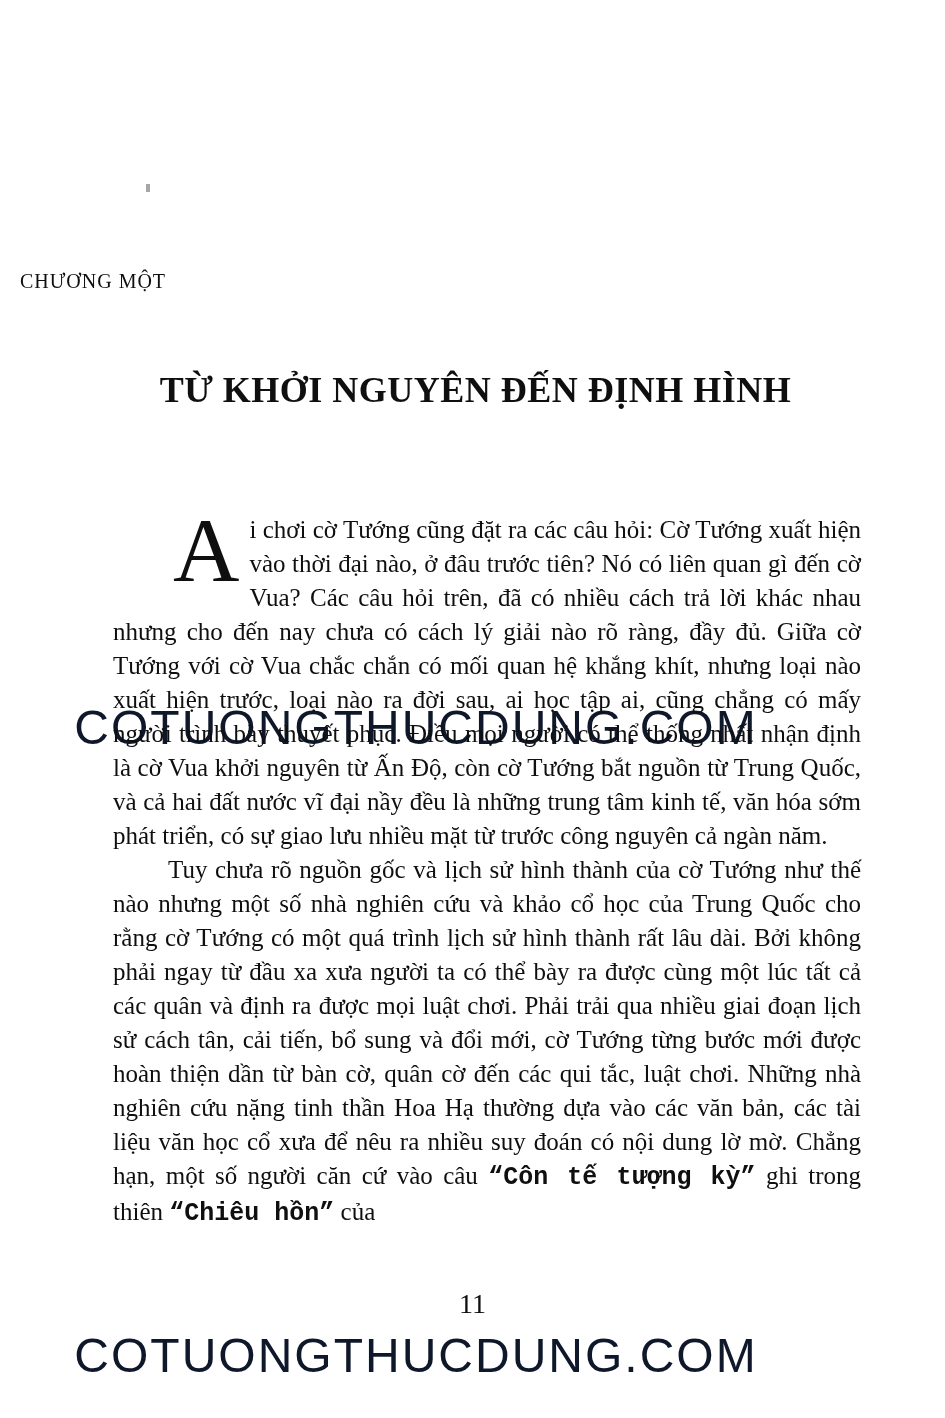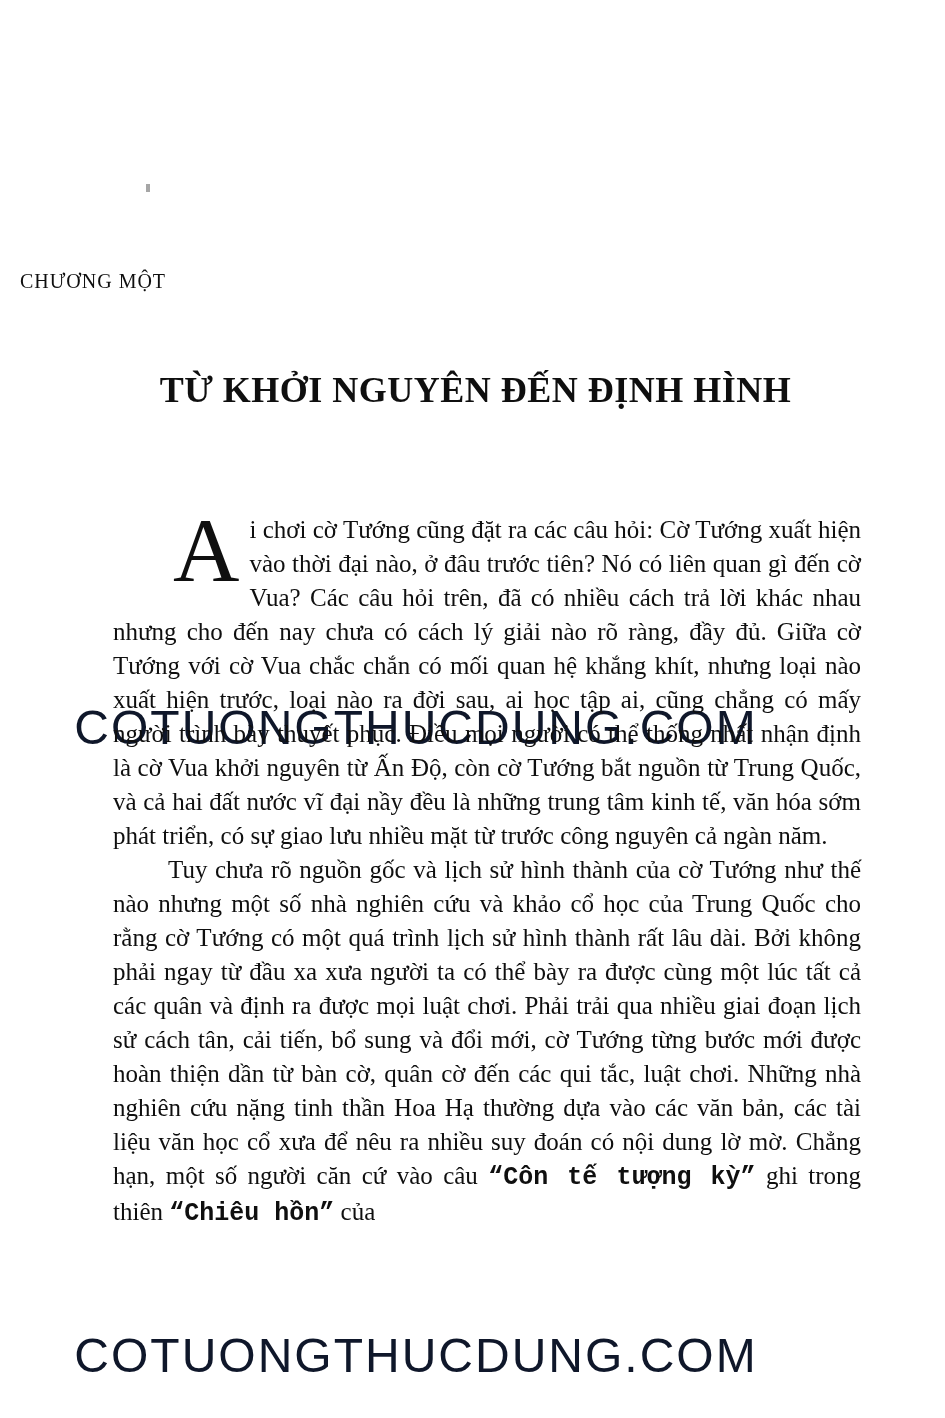--- a/index.html
+++ b/index.html
@@ -111,14 +111,15 @@
   <div class="chapter">CHƯƠNG MỘT</div>
 
   <h1 class="title">TỪ KHỞI NGUYÊN ĐẾN ĐỊNH HÌNH</h1>
 
   <div class="body-text">
     <p class="para para-1"><span class="dropcap">A</span><span>i chơi cờ Tướng cũng đặt ra các câu hỏi: Cờ Tướng xuất hiện vào thời đại nào, ở đâu trước tiên? Nó có liên quan gì đến cờ Vua? Các câu hỏi trên, đã có nhiều cách trả lời khác nhau nhưng cho đến nay chưa có cách lý giải nào rõ ràng, đầy đủ. Giữa cờ Tướng với cờ Vua chắc chắn có mối quan hệ khắng khít, nhưng loại nào xuất hiện trước, loại nào ra đời sau, ai học tập ai, cũng chẳng có mấy người trình bày thuyết phục. Điều mọi người có thể thống nhất nhận định là cờ Vua khởi nguyên từ Ấn Độ, còn cờ Tướng bắt nguồn từ Trung Quốc, và cả hai đất nước vĩ đại nầy đều là những trung tâm kinh tế, văn hóa sớm phát triển, có sự giao lưu nhiều mặt từ trước công nguyên cả ngàn năm.</span></p>
 
     <p class="para para-2"><span>Tuy chưa rõ nguồn gốc và lịch sử hình thành của cờ Tướng như thế nào nhưng một số nhà nghiên cứu và khảo cổ học của Trung Quốc cho rằng cờ Tướng có một quá trình lịch sử hình thành rất lâu dài. Bởi không phải ngay từ đầu xa xưa người ta có thể bày ra được cùng một lúc tất cả các quân và định ra được mọi luật chơi. Phải trải qua nhiều giai đoạn lịch sử cách tân, cải tiến, bổ sung và đổi mới, cờ Tướng từng bước mới được hoàn thiện dần từ bàn cờ, quân cờ đến các qui tắc, luật chơi. Những nhà nghiên cứu nặng tinh thần Hoa Hạ thường dựa vào các văn bản, các tài liệu văn học cổ xưa để nêu ra nhiều suy đoán có nội dung lờ mờ. Chẳng hạn, một số người căn cứ vào câu </span><span class="bold-phrase">“Côn tế tượng kỳ”</span><span> ghi trong thiên </span><span class="bold-phrase">“Chiêu hồn”</span><span> của</span></p>
   </div>
 
+  <div class="page-number">11</div>
 
 </div>
 
 </body></html>

